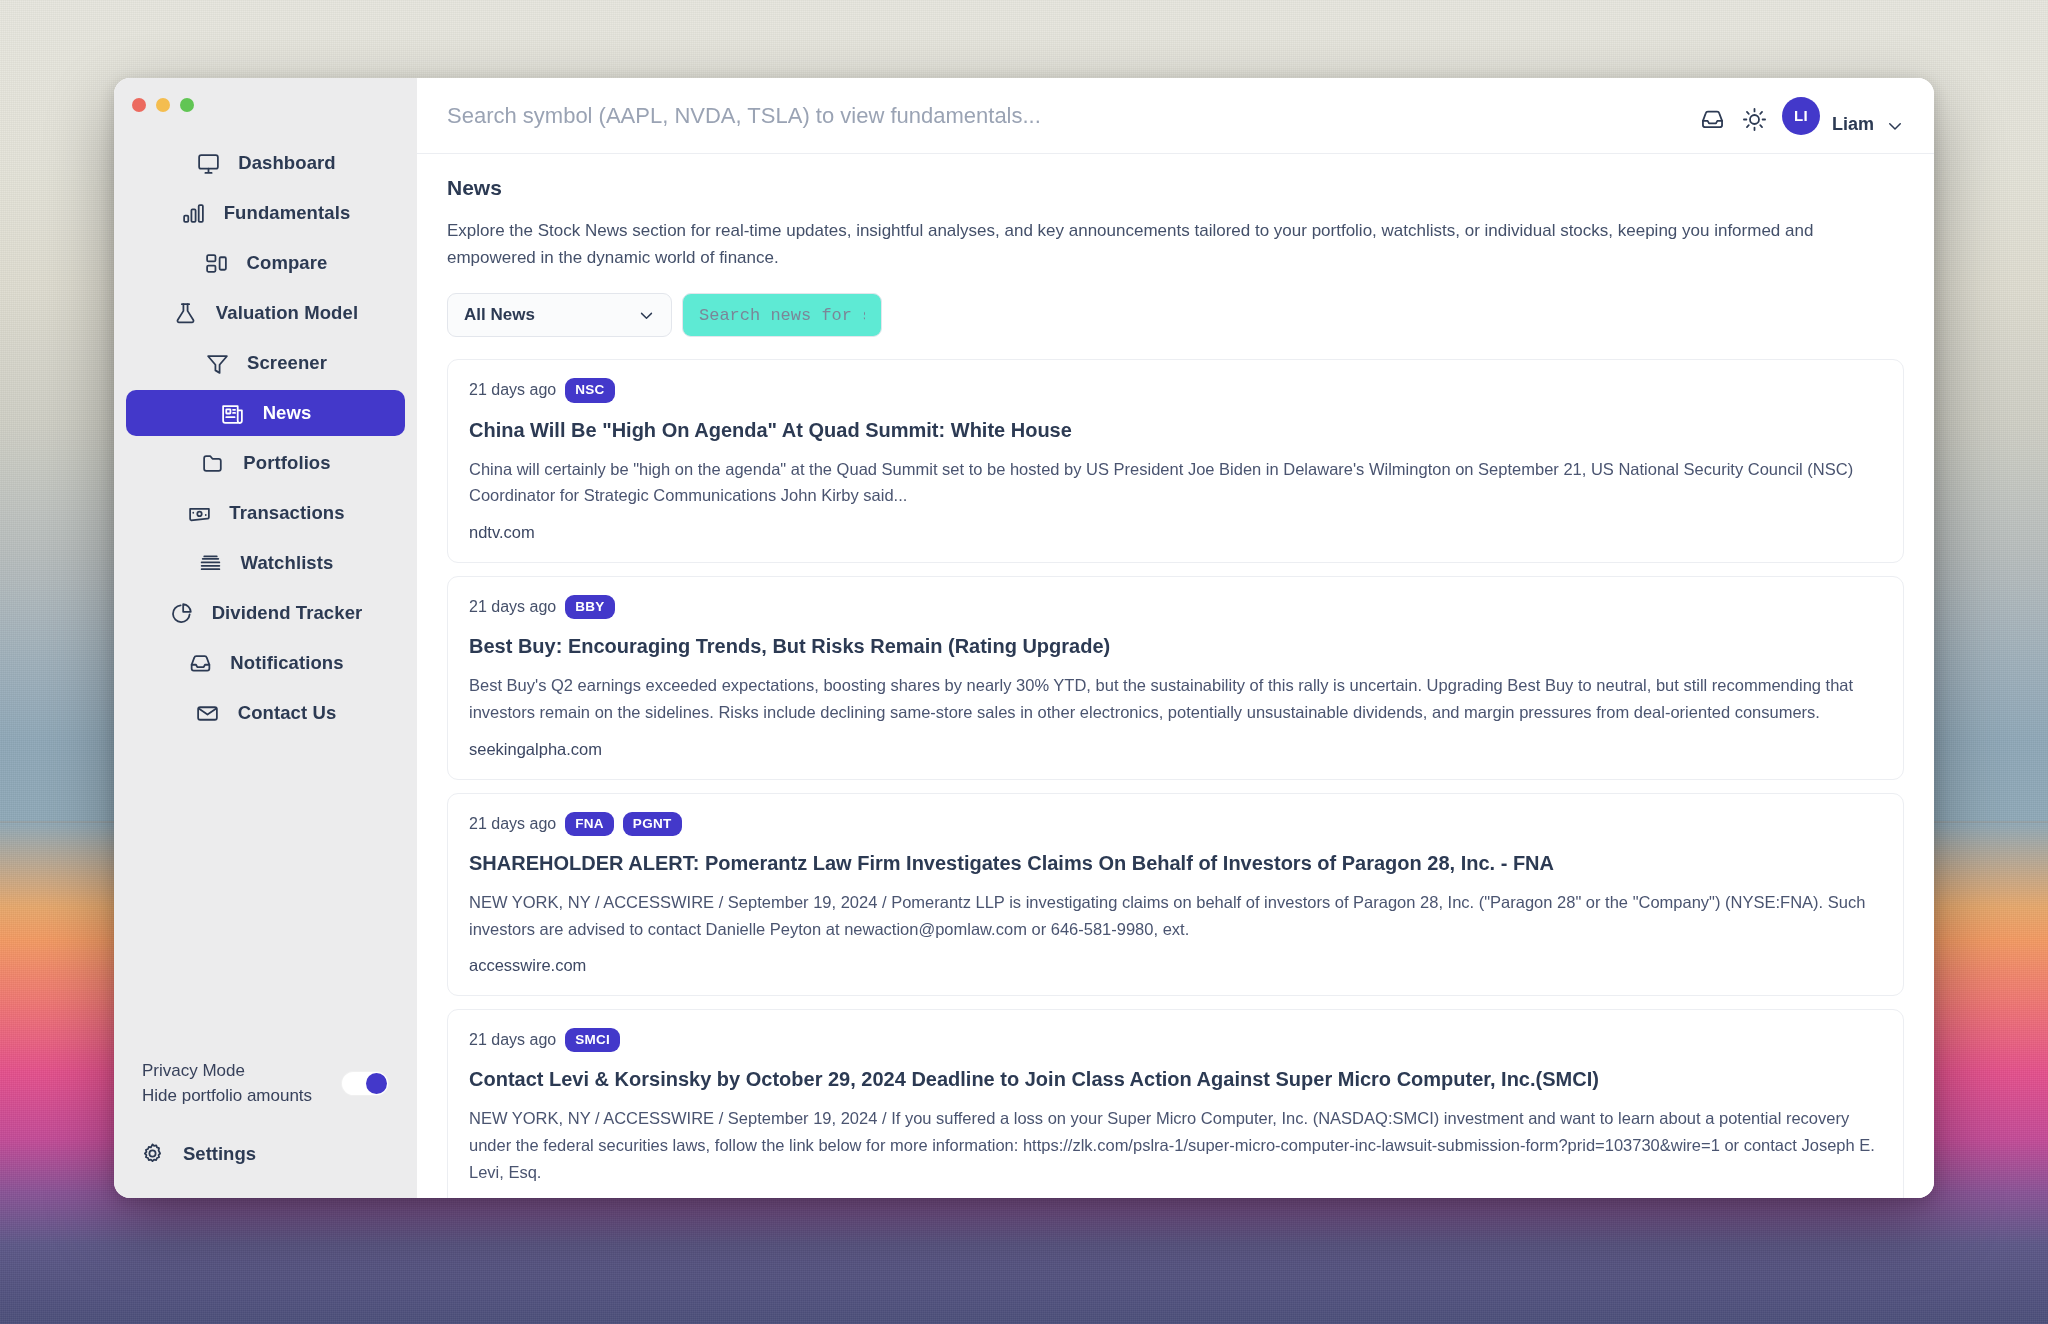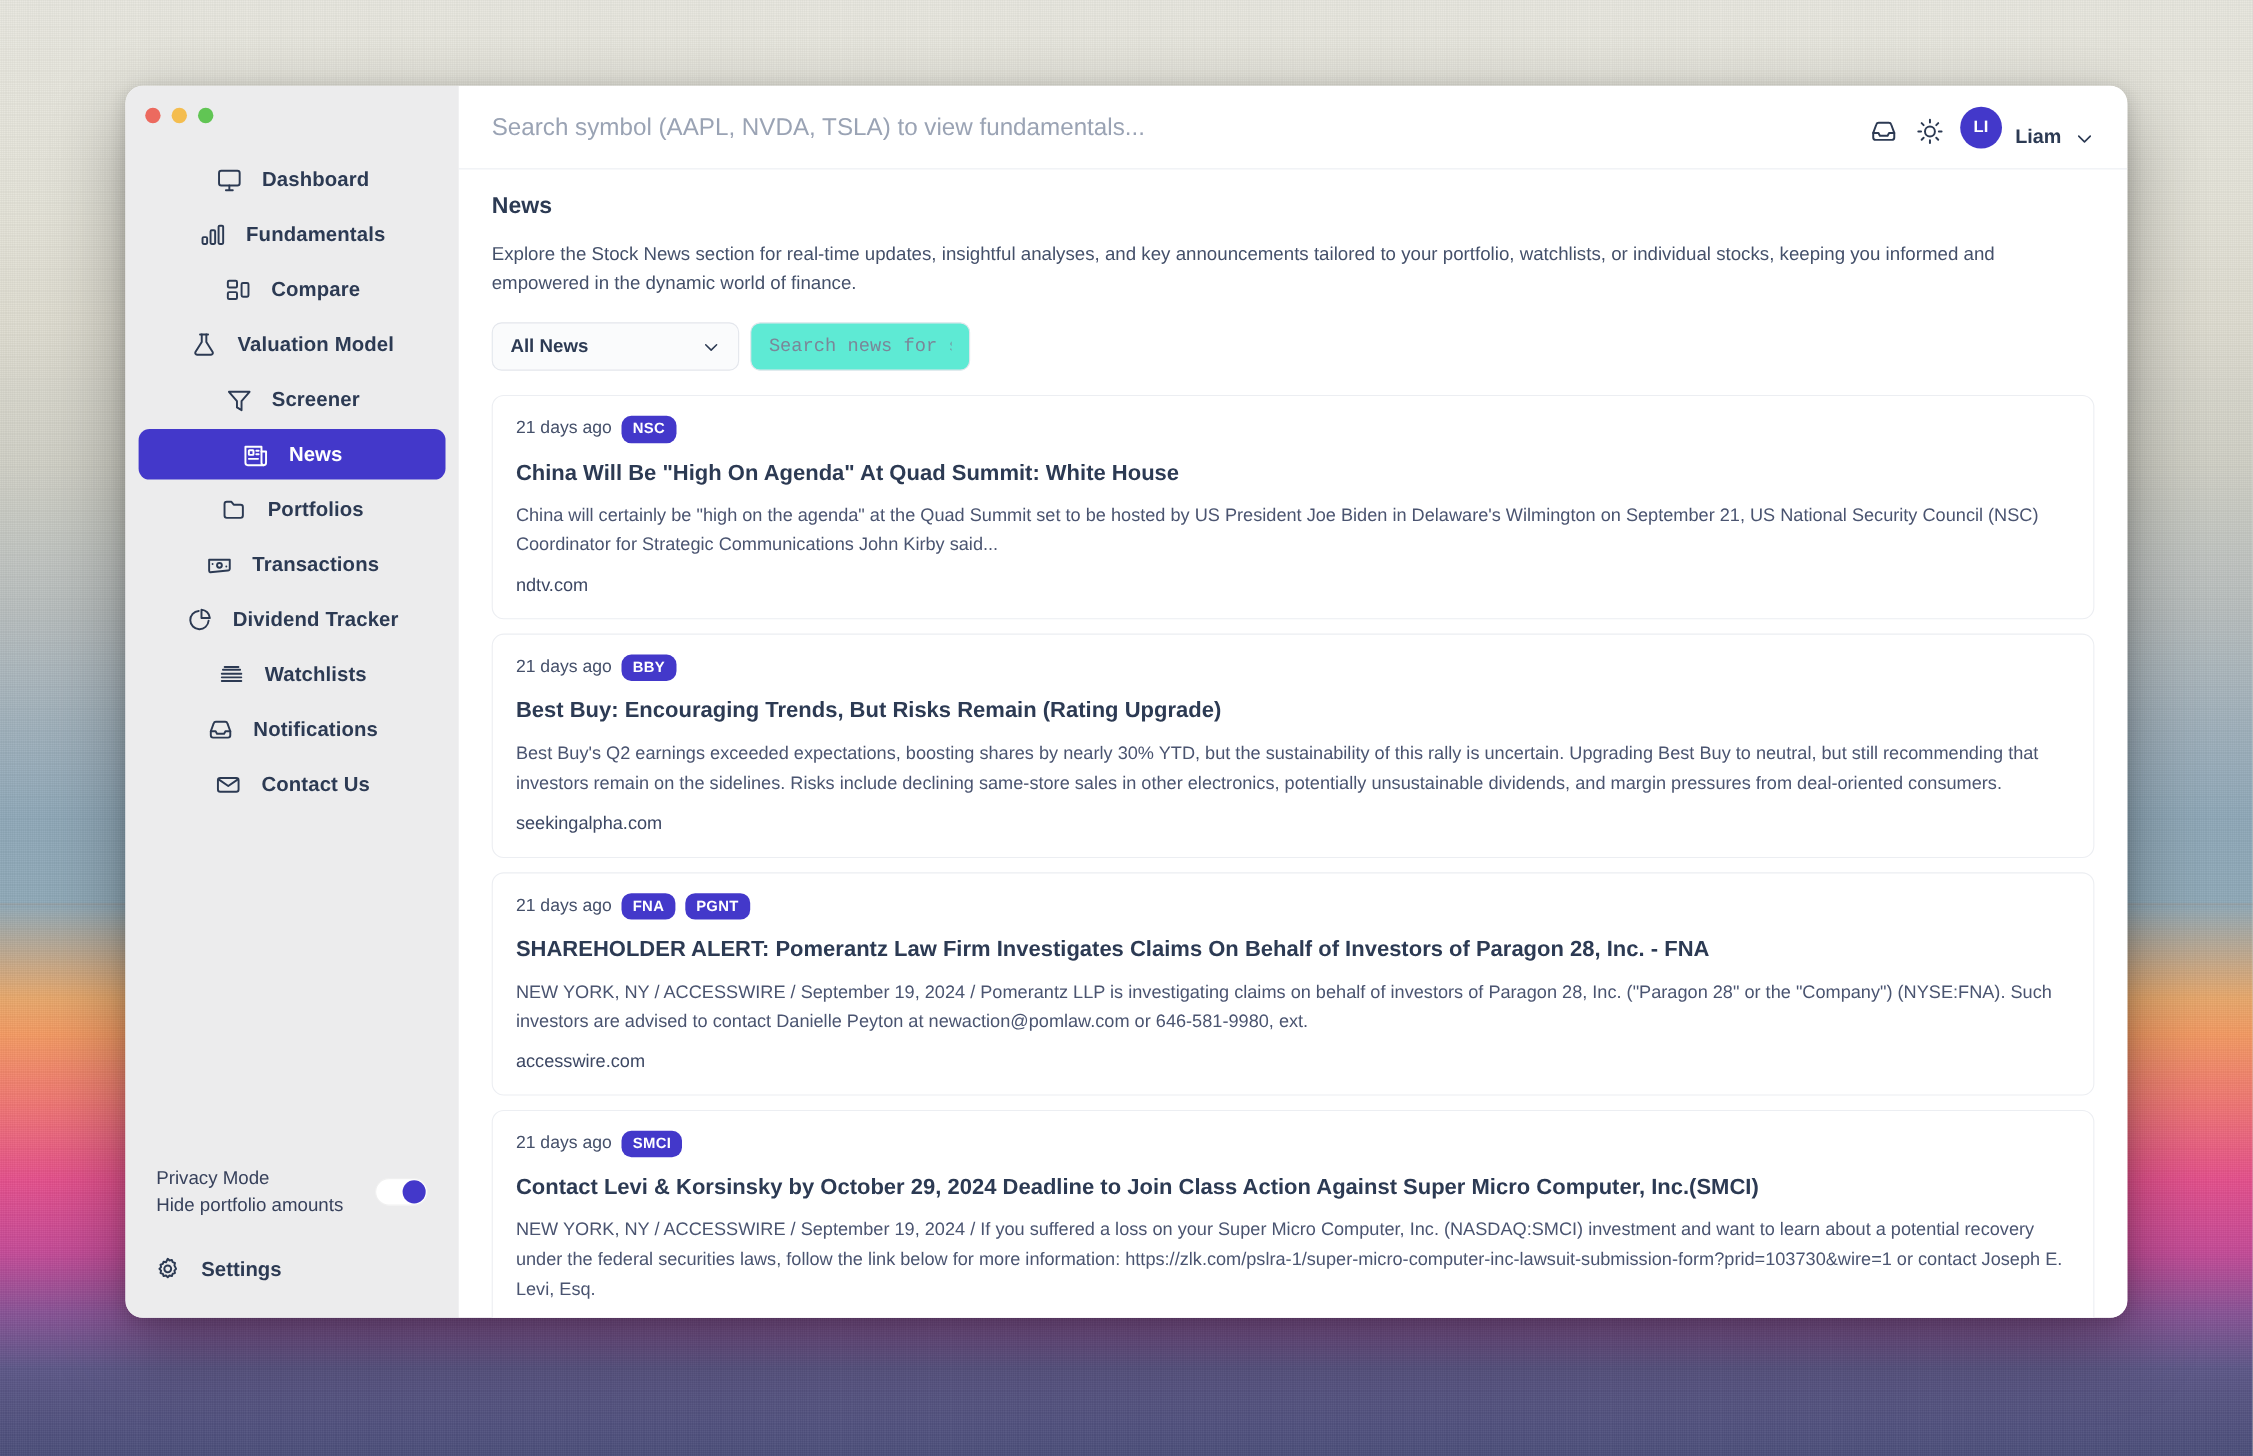--- a/index.html
+++ b/index.html
@@ -396,35 +396,35 @@
               <circle cx="12" cy="12.4" r="2.1"></circle>
               <path d="M6 11.2v.1M18 13.4v.1"></path>
             </svg>
         </span>
         <span>Transactions</span>
       </div>
 
       <div class="nav-item">
         <span class="ico">
           <svg viewBox="0 0 24 24" fill="none" stroke="#2c3a53" stroke-width="1.7" stroke-linecap="round" stroke-linejoin="round">
+              <path d="M4.5 7.5h15M3.5 11h17M3.5 14.2h17M3.5 17.4h17"></path>
+              <path d="M6 5.2h12"></path>
+            </svg>
+        </span>
+        <span>Watchlists</span>
+      </div>
+
+      <div class="nav-item">
+        <span class="ico">
+          <svg viewBox="0 0 24 24" fill="none" stroke="#2c3a53" stroke-width="1.7" stroke-linecap="round" stroke-linejoin="round">
               <path d="M11.2 4.2a8 8 0 1 0 8.6 8.6"></path>
               <path d="M13.6 3.1A8 8 0 0 1 20.9 10.4H13.6z"></path>
             </svg>
         </span>
         <span>Dividend Tracker</span>
-      </div>
-
-      <div class="nav-item">
-        <span class="ico">
-          <svg viewBox="0 0 24 24" fill="none" stroke="#2c3a53" stroke-width="1.7" stroke-linecap="round" stroke-linejoin="round">
-              <path d="M4.5 7.5h15M3.5 11h17M3.5 14.2h17M3.5 17.4h17"></path>
-              <path d="M6 5.2h12"></path>
-            </svg>
-        </span>
-        <span>Watchlists</span>
       </div>
 
 
       <div class="nav-item">
         <span class="ico">
           <svg viewBox="0 0 24 24" fill="none" stroke="#2c3a53" stroke-width="1.7" stroke-linecap="round" stroke-linejoin="round">
               <path d="M3.5 13.2 6 6.4A2 2 0 0 1 7.9 5h8.2a2 2 0 0 1 1.9 1.4l2.5 6.8v3.6a2 2 0 0 1-2 2H5.5a2 2 0 0 1-2-2z"></path>
               <path d="M3.5 13.2h4.2l1.2 2.2h6.2l1.2-2.2h4.2"></path>
             </svg>
         </span>

